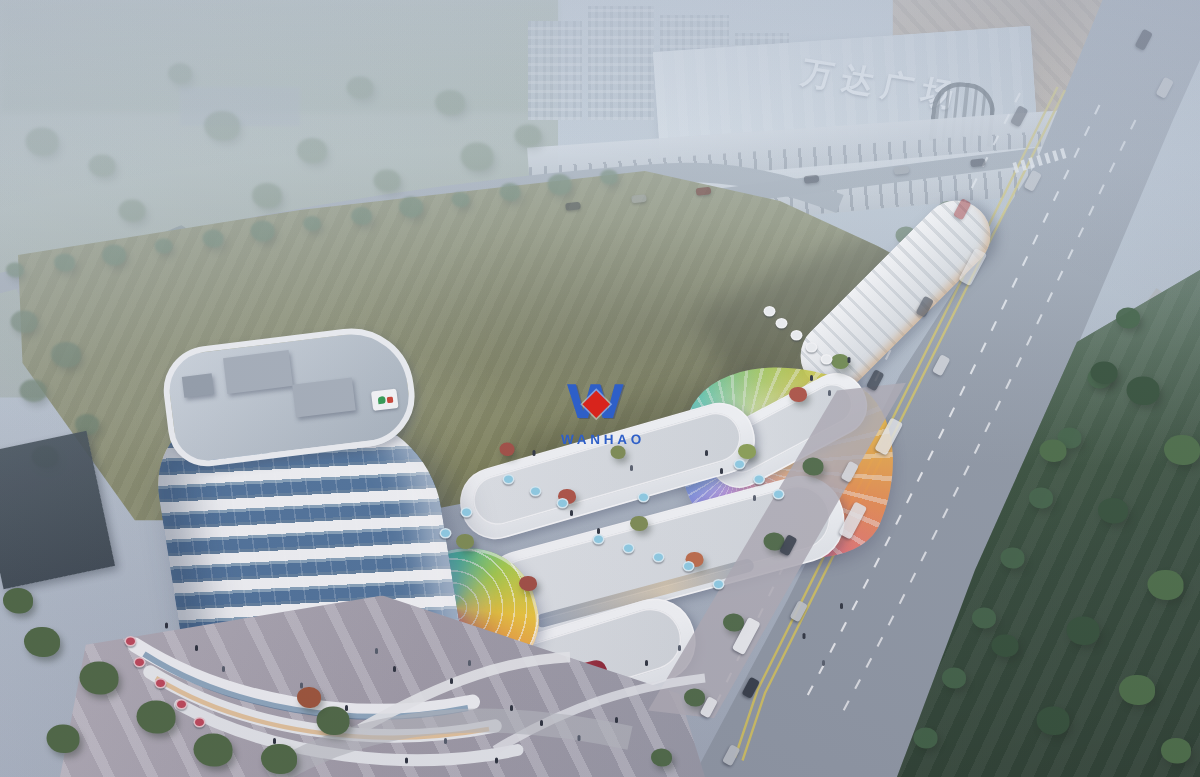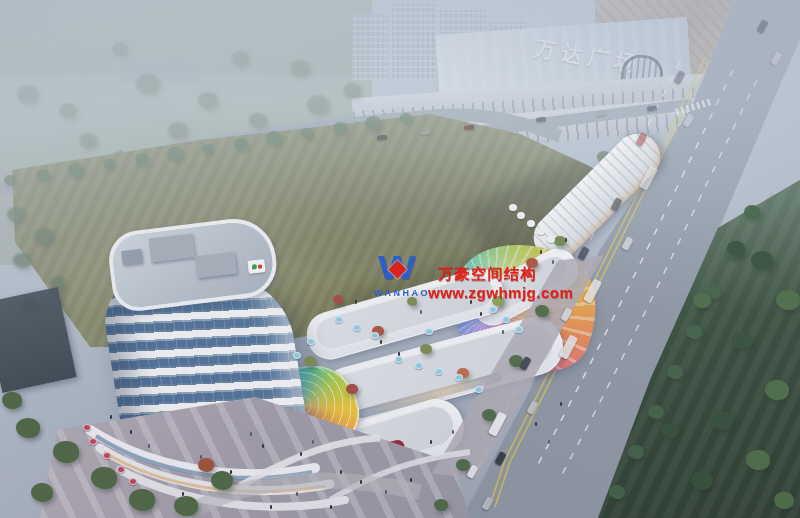--- a/index.html
+++ b/index.html
@@ -415,16 +415,14 @@
       <div class="person" style="left: 548px; top: 440px; background: rgb(85, 93, 106);"></div>
       <div class="person" style="left: 560px; top: 402px; background: rgb(43, 49, 60);"></div>
     </div>
 
   <div class="layer" id="vig"></div>
 
   <div class="abs" id="wm">
     <span id="wmW">W</span>
     <span id="wmDiamond"></span>
     <span id="wmName">WANHAO</span>
-    <div id="wmTitle">万豪空间结构</div>
-    <div id="wmUrl">www.zgwhmjg.com</div>
   </div>
 </div>
 
 </body></html>

